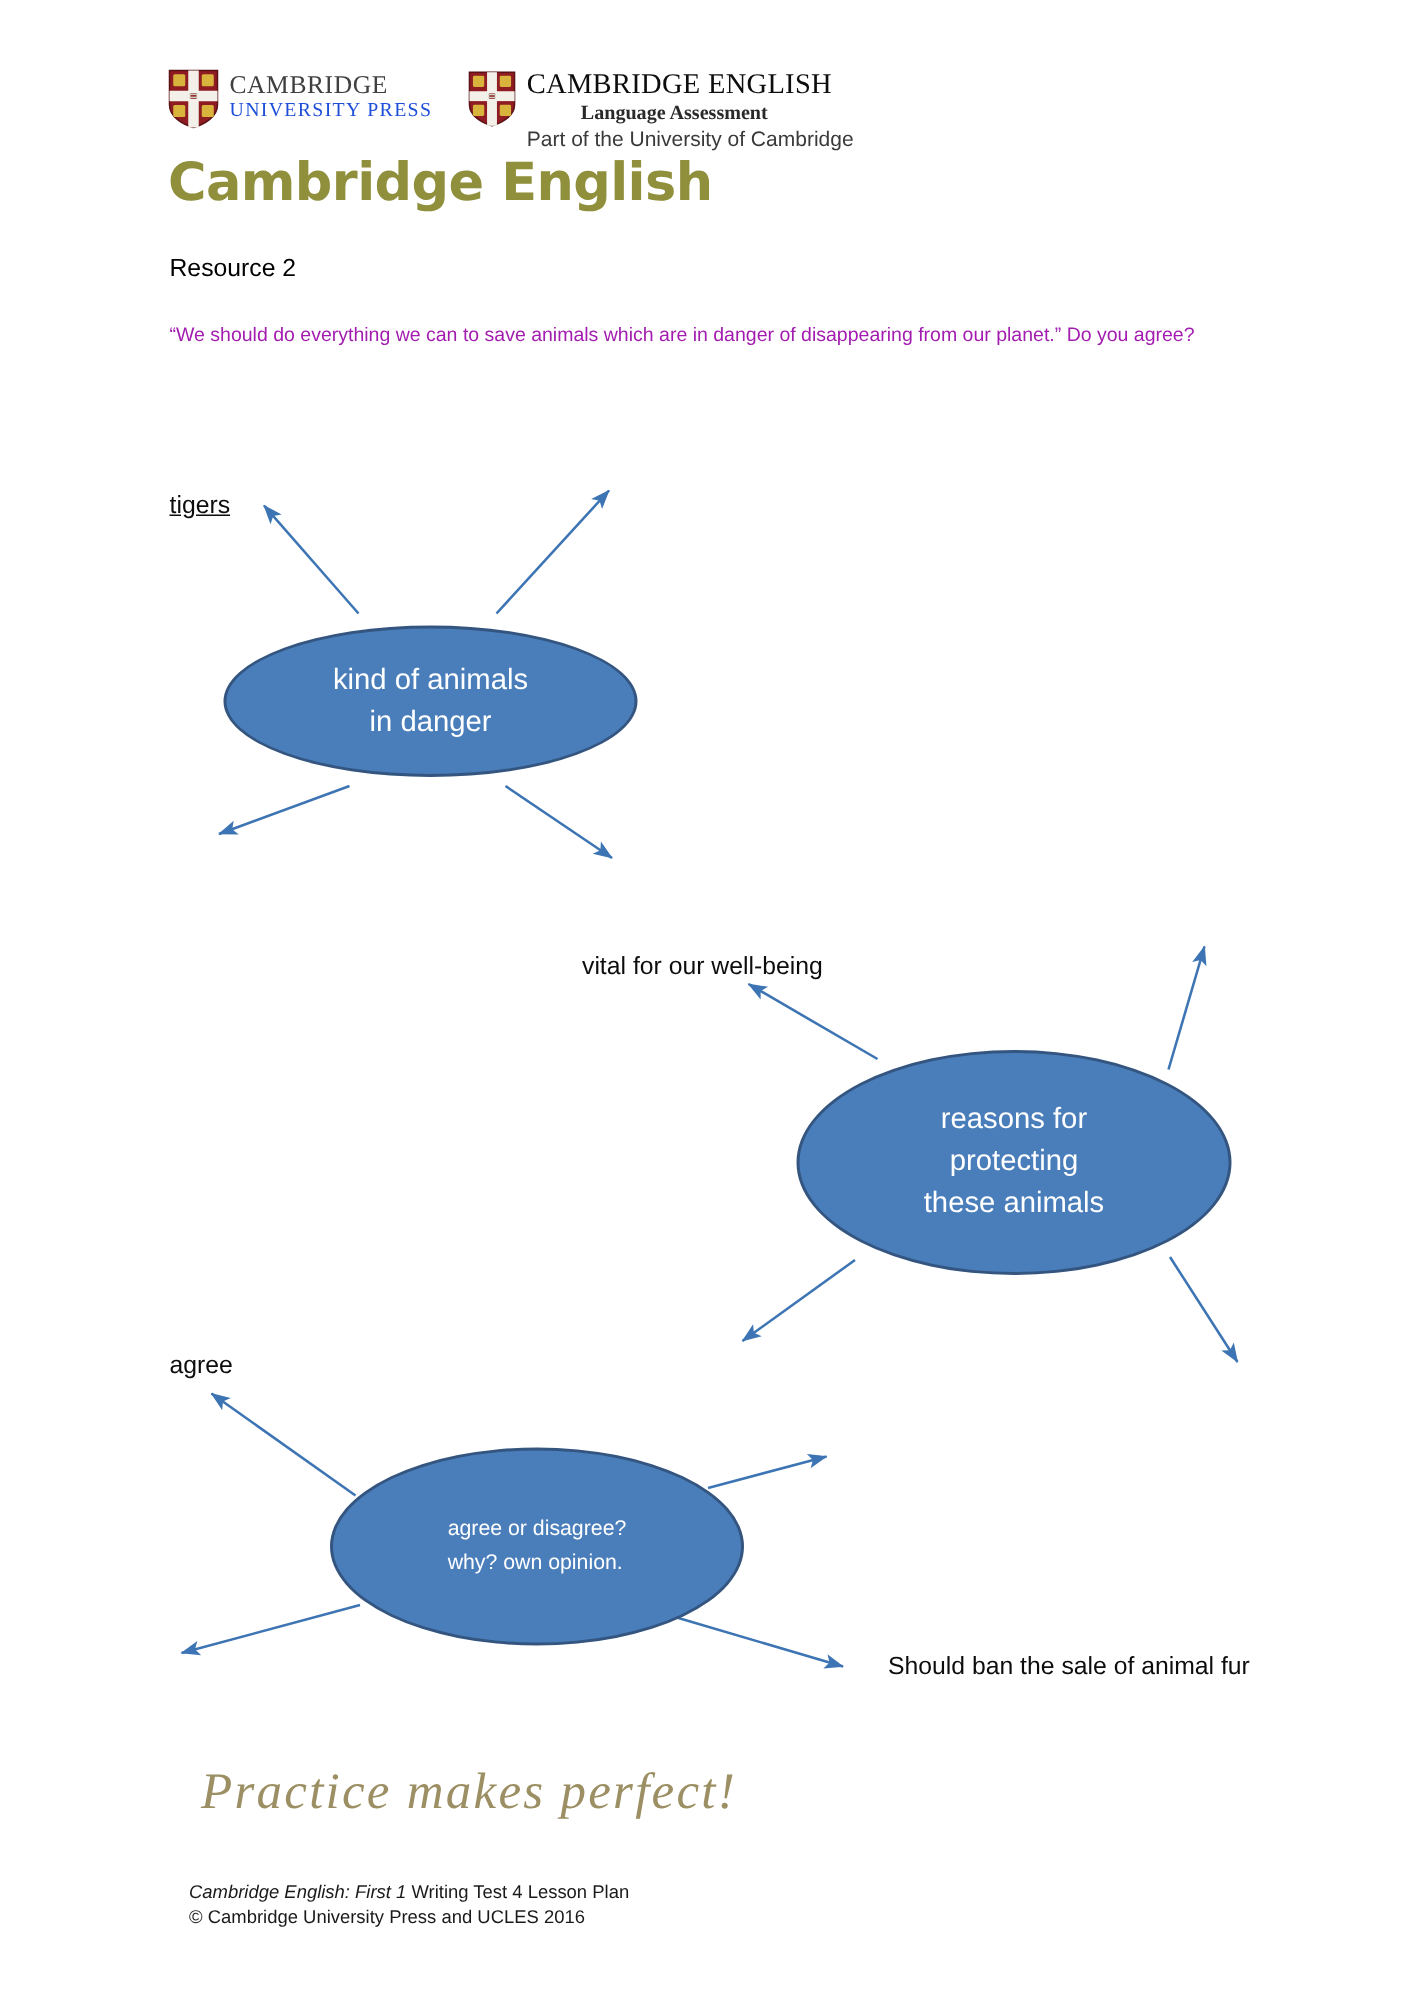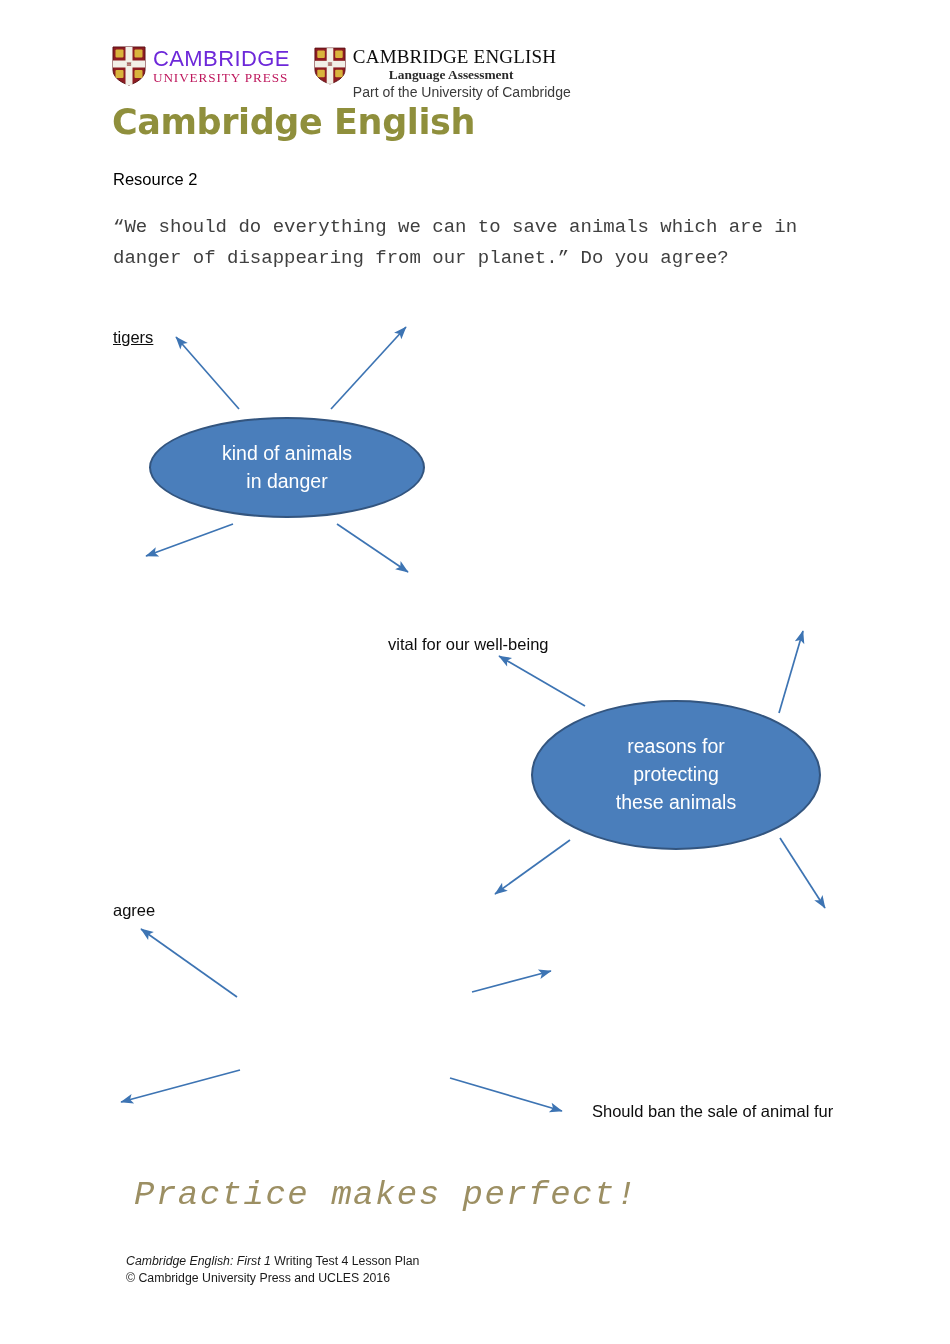--- a/index.html
+++ b/index.html
@@ -30,32 +30,32 @@
   }
   .logo-block {
     display: flex;
     align-items: flex-start;
     gap: 7px;
   }
   .crest { flex: 0 0 auto; display:block; }
 
   .cup-text { padding-top: 2px; }
   .cup-line1 {
-    font-family: Liberation Sans, sans-serif;
-    font-size: 22px;
+    font-family: Liberation Serif, serif;
+    font-size: 17px;
     letter-spacing: 0.4px;
-    color: #6d28d9;
+    color: #404040;
     line-height: 1.02;
     white-space: nowrap;
   }
   .cup-line2 {
     font-family: "Liberation Serif", serif;
     font-size: 13.2px;
     letter-spacing: 0.9px;
-    color: #be185d;
+    color: #1d4ed8;
     line-height: 1.25;
     white-space: nowrap;
   }
 
   .ce-text { padding-top: 1px; }
   .ce-line1 {
     font-family: "Liberation Serif", serif;
     font-size: 19px;
     letter-spacing: 0.2px;
     color: #0d0d0d;
@@ -100,24 +100,24 @@
     font-family: "Liberation Sans", sans-serif;
     font-weight: normal;
     font-size: 16.5px;
     color: #000000;
   }
   .prompt {
     position: absolute;
     left: 113px;
     top: 212px;
     width: 700px;
-    font-family: Liberation Mono, monospace;
-    font-size: 19px;
+    font-family: Liberation Sans, sans-serif;
+    font-size: 13px;
     line-height: 1.62;
-    color: #404040;
+    color: #a21caf;
   }
 
   
   #diagram {
     position: absolute;
     left: 0;
     top: 0;
     width: 950px;
     height: 1344px;
     pointer-events: none;
@@ -162,21 +162,21 @@
   #label-tigers       { left: 113px; top: 324px; text-decoration: underline; }
   #label-vital        { left: 388px; top: 631px; }
   #label-agree        { left: 113px; top: 897px; }
   #label-fur          { left: 592px; top: 1098px; width: 290px; }
 
   
   .tagline {
     position: absolute;
     left: 134px;
     top: 1176px;
-    font-family: Liberation Mono, monospace;
+    font-family: Liberation Serif, serif;
     font-style: italic;
     font-size: 34px;
     letter-spacing: 1.5px;
     color: #9c8f63;
     white-space: nowrap;
   }
 
   
   .footer {
     position: absolute;
@@ -284,20 +284,24 @@
     <div class="lbl">reasons for
 protecting
 these animals</div>
   </div>
 
   <div class="ellipse" id="ellipse-1">
     <div class="lbl">kind of animals
 in danger</div>
   </div>
 
+  <div class="ellipse" id="ellipse-3">
+    <div class="lbl">agree or disagree?
+why? own opinion.</div>
+  </div>
 
   <div class="node-label" id="label-tigers">tigers</div>
   <div class="node-label" id="label-vital">vital for our well-being</div>
   <div class="node-label" id="label-agree">agree</div>
   <div class="node-label" id="label-fur">Should ban the sale of animal fur</div>
 
   <div class="tagline">Practice makes perfect!</div>
 
   <div class="footer">
     <div><span class="it">Cambridge English: First 1</span><span> Writing Test 4 Lesson Plan</span></div>

